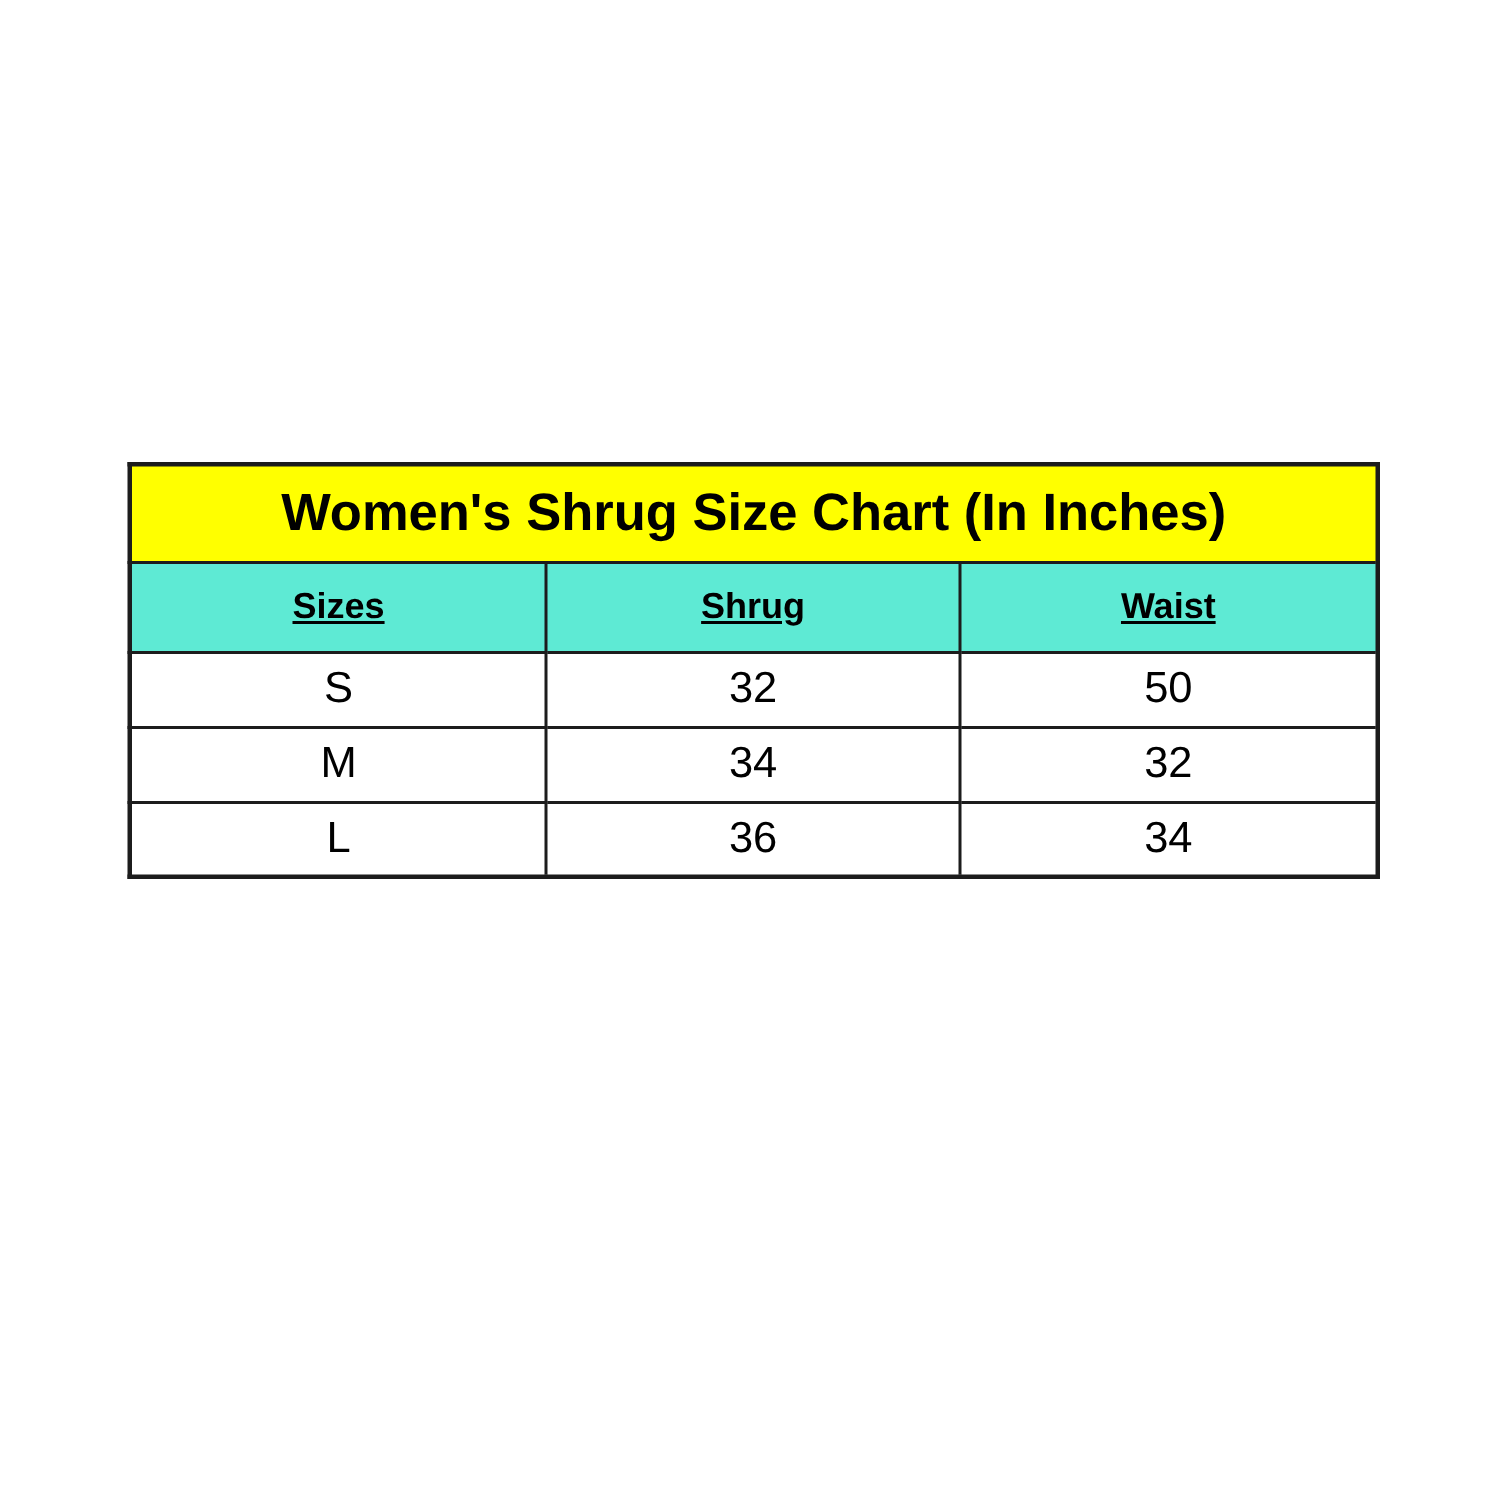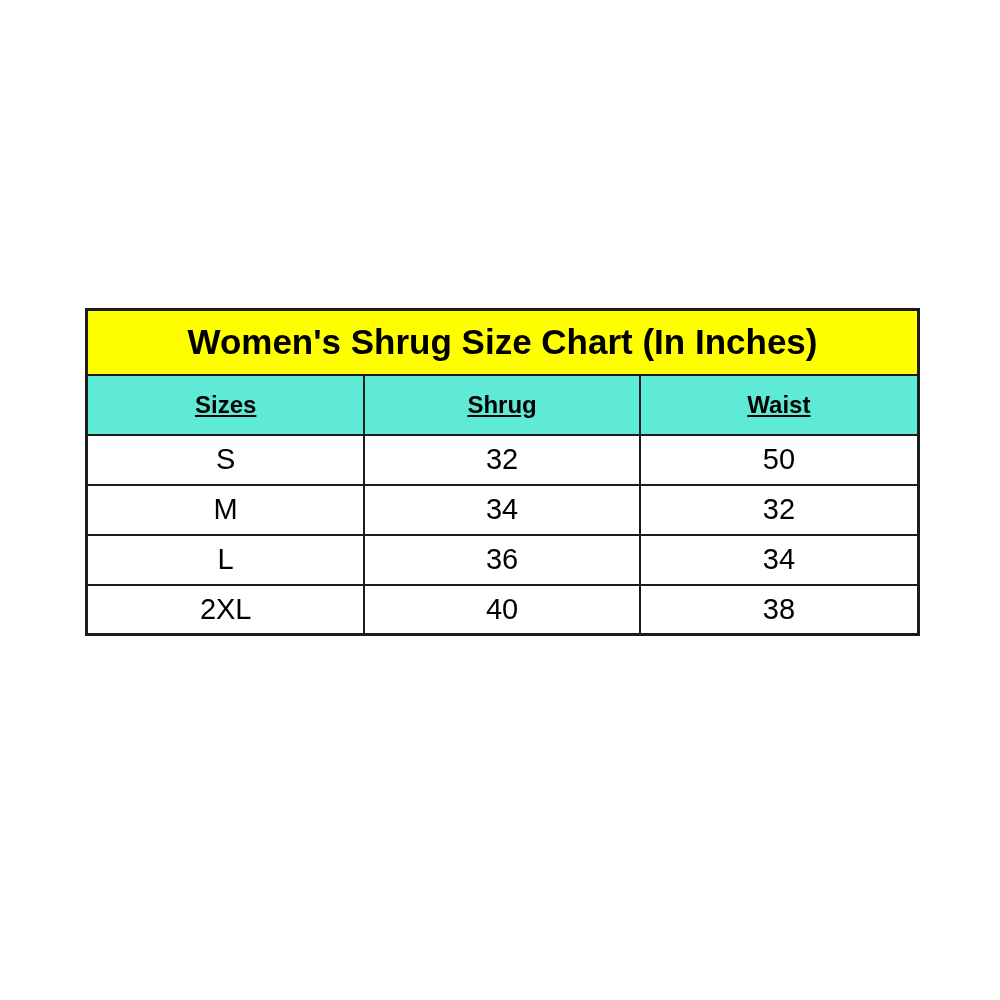--- a/index.html
+++ b/index.html
@@ -82,20 +82,15 @@
       <tr>
         <td>M</td>
         <td>34</td>
         <td>32</td>
       </tr>
       <tr>
         <td>L</td>
         <td>36</td>
         <td>34</td>
       </tr>
-      <tr>
-        <td>2XL</td>
-        <td>40</td>
-        <td>38</td>
-      </tr>
     </tbody>
   </table>
 </div>
 
 </body></html>

